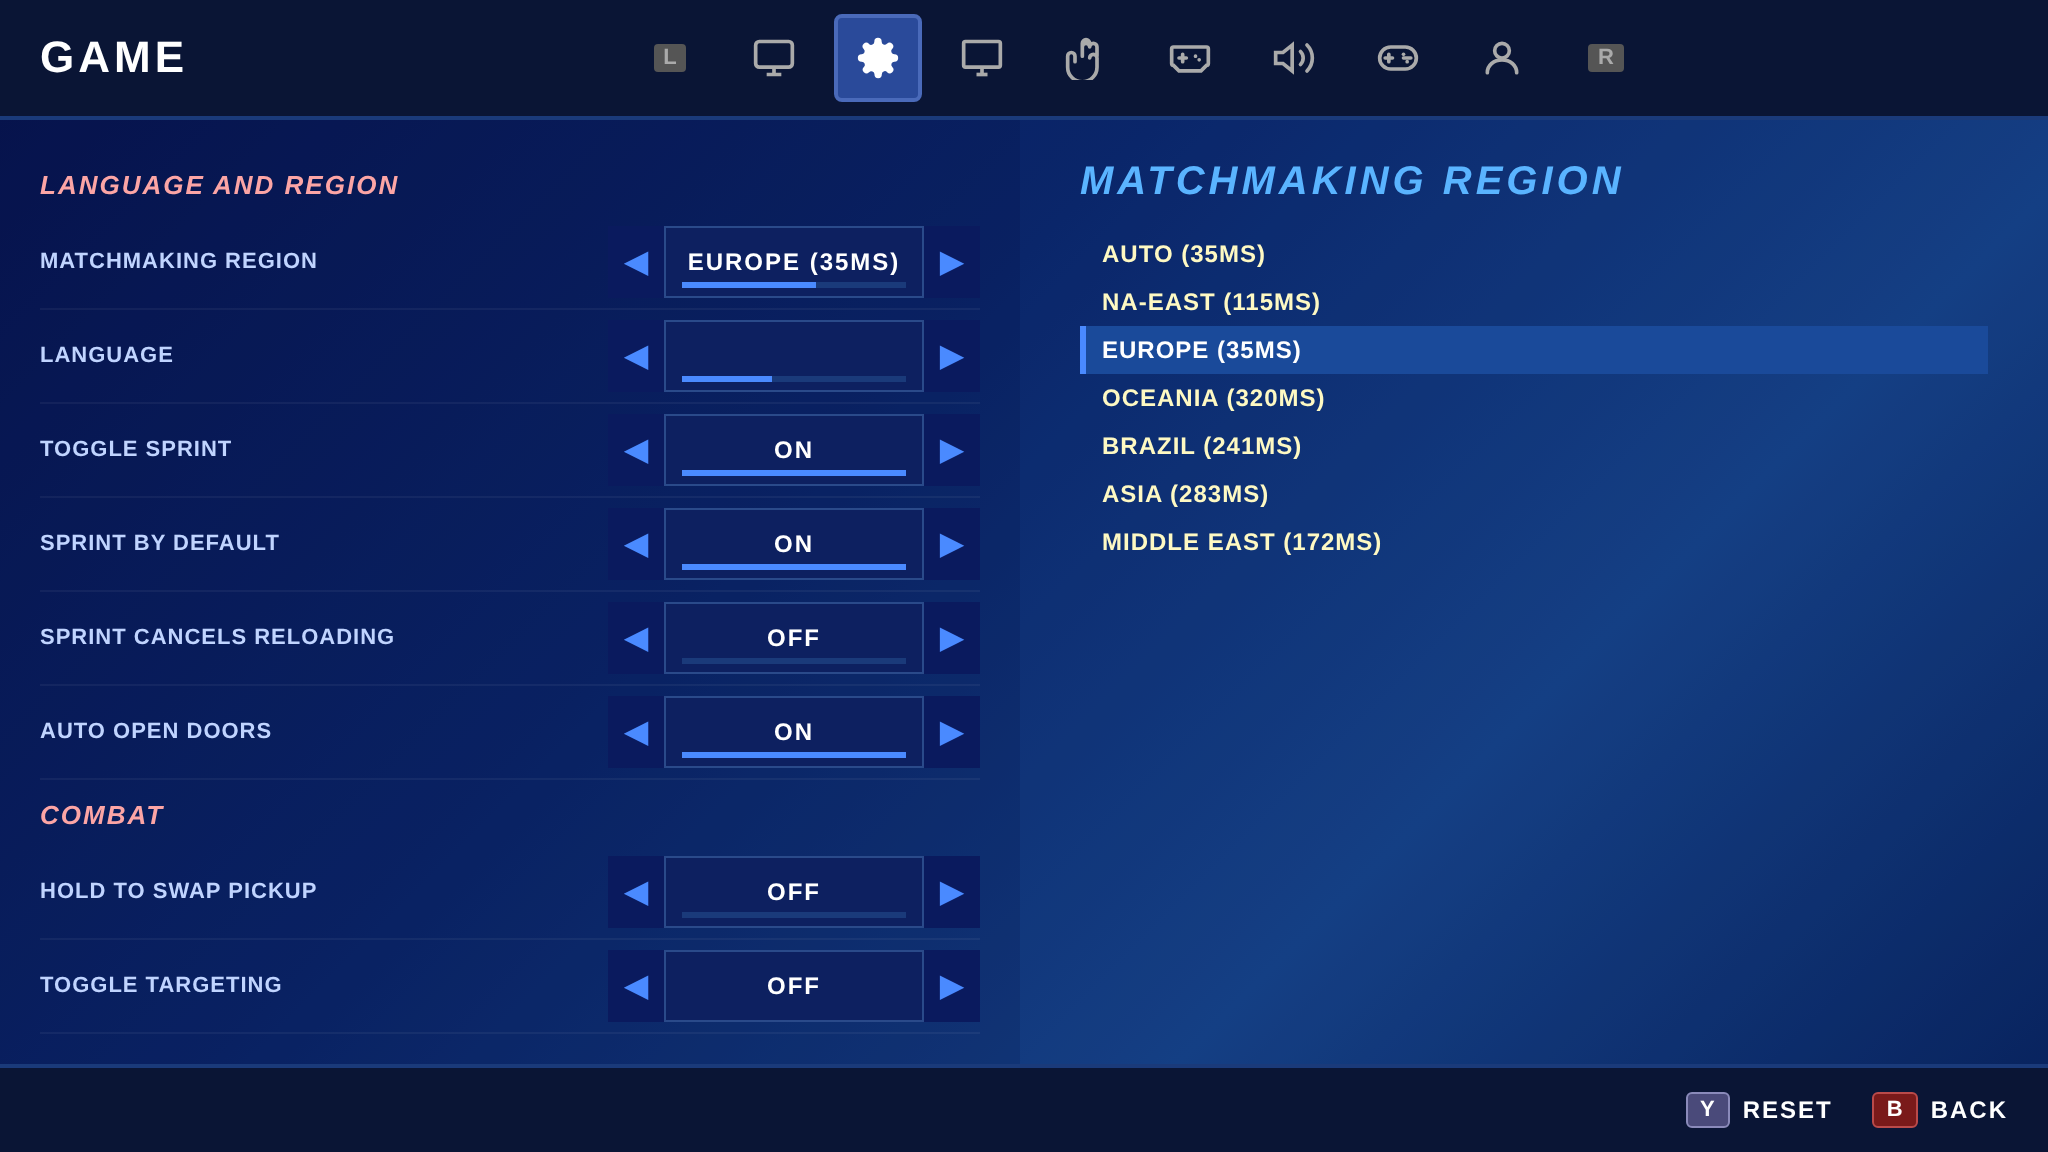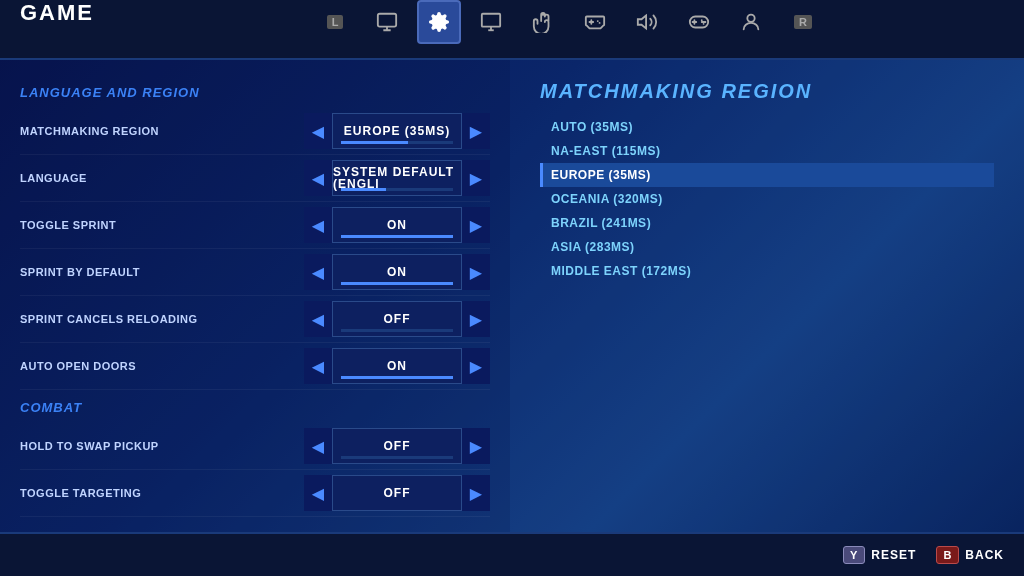--- a/index.html
+++ b/index.html
@@ -29,21 +29,21 @@
       height: 100%;
       display: flex;
       flex-direction: column;
     }
 
     
     .header {
       height: 60px;
       background: #0a1535;
       display: flex;
-      align-items: flex-start;
+      align-items: center;
       padding: 0 20px;
       border-bottom: 2px solid #1a3a7a;
     }
 
     .header-title {
       font-size: 22px;
       font-weight: 900;
       color: white;
       letter-spacing: 2px;
       text-transform: uppercase;
@@ -97,21 +97,21 @@
       background: rgba(0,0,30,0.3);
     }
 
     .left-panel::-webkit-scrollbar { width: 4px; }
     .left-panel::-webkit-scrollbar-track { background: transparent; }
     .left-panel::-webkit-scrollbar-thumb { background: #4a6aba; border-radius: 2px; }
 
     .section-title {
       font-size: 13px;
       font-weight: 900;
-      color: #3b82f6;
+      color: #fca5a5;
       font-style: italic;
       text-transform: uppercase;
       letter-spacing: 1px;
       margin: 10px 0 8px 0;
     }
 
     .setting-row {
       display: flex;
       align-items: center;
       padding: 5px 0;
@@ -206,21 +206,21 @@
     }
 
     .region-list {
       list-style: none;
     }
 
     .region-item {
       padding: 5px 8px;
       font-size: 12px;
       font-weight: 700;
-      color: #7dd3fc;
+      color: #fef9c3;
       text-transform: uppercase;
       letter-spacing: 0.5px;
       cursor: pointer;
       border-left: 3px solid transparent;
     }
 
     .region-item.selected {
       background: #1a4a9a;
       border-left-color: #4a8aff;
       color: white;
@@ -349,21 +349,20 @@
                 </div>
               </div>
               <button class="arrow-btn">▶</button>
             </div>
           </div>
           <div class="setting-row">
             <div class="setting-label">LANGUAGE</div>
             <div class="setting-control">
               <button class="arrow-btn">◀</button>
               <div class="value-box">
-                <div class="value-text">SYSTEM DEFAULT (ENGLI</div>
                 <div class="value-bar">
                   <div class="value-bar-fill" style="width: 40%;"></div>
                 </div>
               </div>
               <button class="arrow-btn">▶</button>
             </div>
           </div>
           <div class="setting-row">
             <div class="setting-label">TOGGLE SPRINT</div>
             <div class="setting-control">

